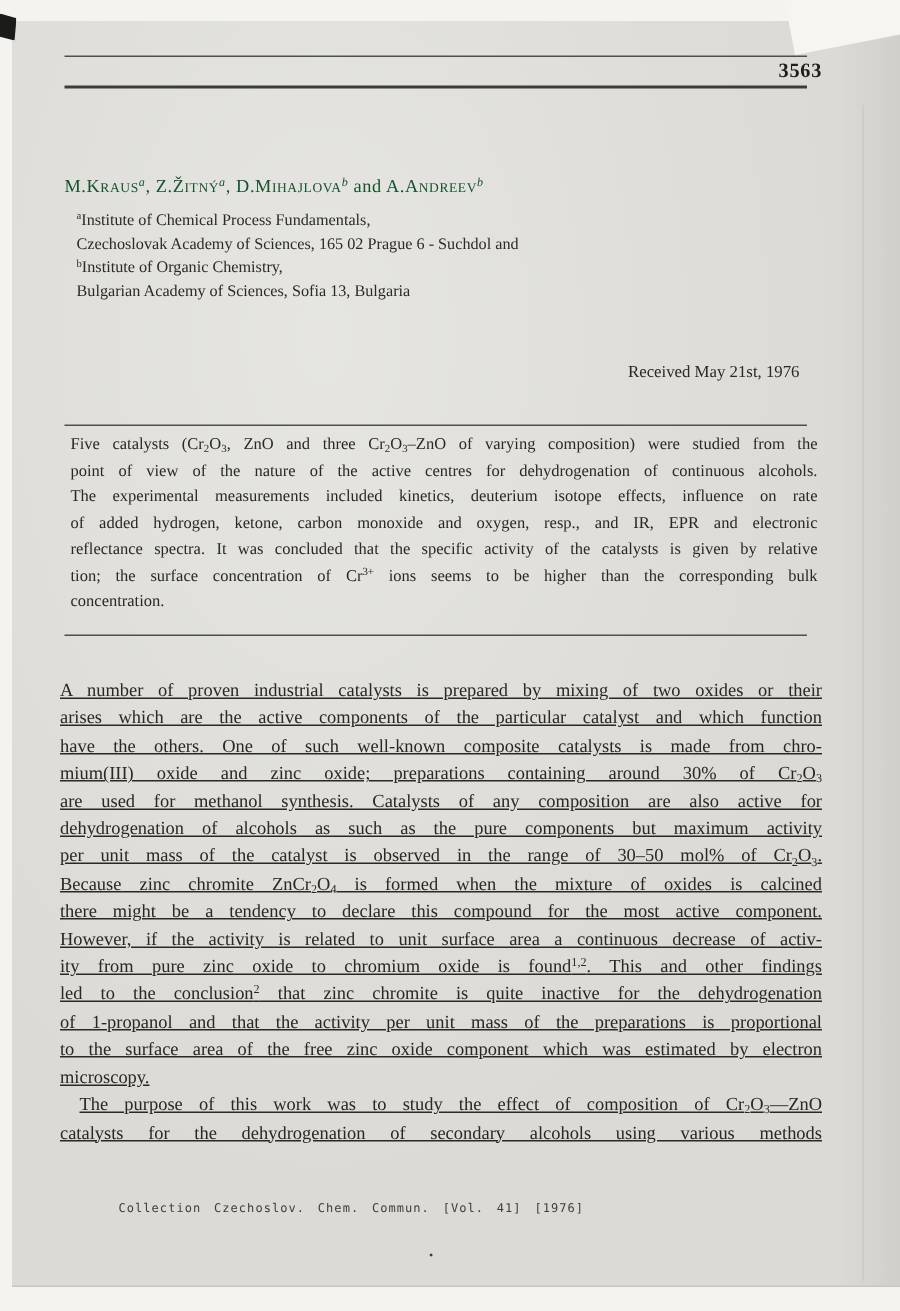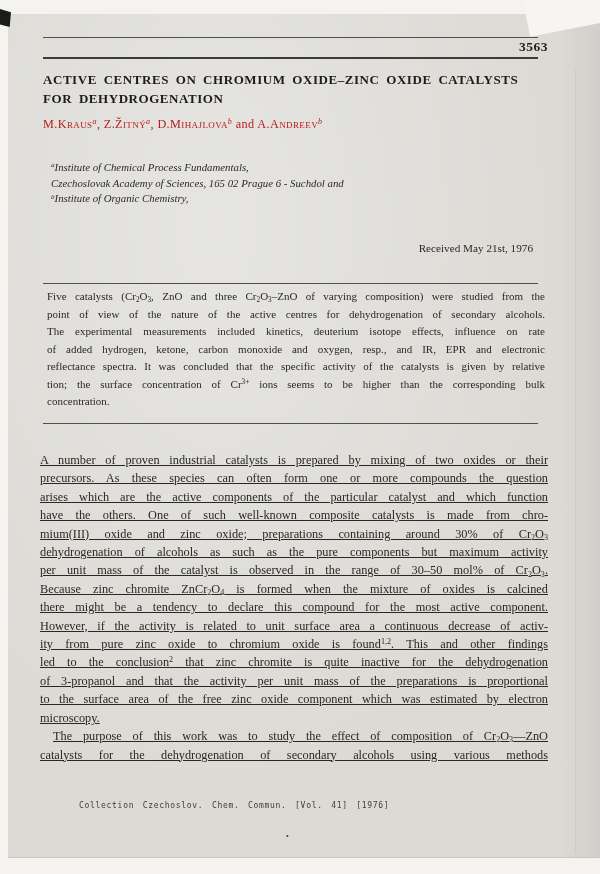--- a/index.html
+++ b/index.html
@@ -18,24 +18,24 @@
   .seam{position:absolute;left:575px;top:70px;bottom:20px;width:1px;background:rgba(0,0,0,0.05);}
 
   .abs{position:absolute;}
   .rule{height:1px;background:#514f4a;}
   .rule.thick{height:2px;background:#3d3c38;}
 
   .page-number{font-weight:bold;font-size:13.5px;text-align:right;color:#1f1e1a;letter-spacing:0.5px;}
   .title{font-weight:bold;font-size:13px;line-height:19px;color:#1d1c18;
          letter-spacing:0.55px;word-spacing:3px;}
   .title .tl{white-space:nowrap;}
-  .authors{font-size:12.2px;font-variant:small-caps;letter-spacing:0.4px;color:#b91c1c;}
+  .authors{font-size:12.2px;font-variant:small-caps;letter-spacing:0.4px;color:#14532d;}
   .authors sup{font-style:italic;font-variant:normal;}
   .authors .roman{font-variant:normal;}
-  .affiliations{font-size:10.8px;font-style:italic;line-height:15.6px;color:#2c2a26;margin-top:20px;}
+  .affiliations{font-size:10.8px;line-height:15.6px;color:#2c2a26;}
   .affiliations .tline{text-align:left;text-align-last:left;}
   .received{font-size:11.2px;text-align:right;}
 
   .abstract{font-size:11px;line-height:17.5px;}
   .bodytext{font-size:12.3px;line-height:18.4px;text-decoration:underline;}
   .para-2 .tline:first-child{text-indent:13px;}
 
   .tline{text-align:justify;text-align-last:justify;}
   .tlast{text-align-last:left;}
 
@@ -55,64 +55,61 @@
   <div class="corner-notch"></div>
   <div class="edge-mark"></div>
   <div class="seam"></div>
 
   <div class="abs rule" style="left:43px;top:37px;width:495px;"></div>
 
   <div class="abs page-number" style="left:43px;top:39px;width:505px;">3563</div>
 
   <div class="abs rule thick" style="left:43px;top:57px;width:495px;"></div>
 
-  <div class="abs title" style="left:43px;top:70px;width:510px;">
-    <div class="tl">ACTIVE CENTRES ON CHROMIUM OXIDE–ZINC OXIDE CATALYSTS</div>
-    <div class="tl">FOR DEHYDROGENATION</div>
-  </div>
 
   <div class="abs authors" style="left:43px;top:117px;width:510px;">M.Kraus<sup>a</sup>, Z.Žitný<sup>a</sup>, D.Mihajlova<sup>b</sup> <span class="roman">and</span> A.Andreev<sup>b</sup></div>
 
   <div class="abs affiliations" style="left:51px;top:140px;width:480px;">
       <div class="tline"><sup>a</sup>Institute of Chemical Process Fundamentals,</div>
       <div class="tline">Czechoslovak Academy of Sciences, 165 02 Prague 6 - Suchdol and</div>
       <div class="tline"><sup>b</sup>Institute of Organic Chemistry,</div>
+      <div class="tline tlast">Bulgarian Academy of Sciences, Sofia 13, Bulgaria</div>
     </div>
 
   <div class="abs received" style="left:43px;top:242px;width:490px;text-align:right;">Received May 21st, 1976</div>
 
   <div class="abs rule" style="left:43px;top:283px;width:495px;"></div>
 
   <div class="abs abstract" style="left:47px;top:288px;width:498px;">
       <div class="tline">Five catalysts (Cr<sub>2</sub>O<sub>3</sub>, ZnO and three Cr<sub>2</sub>O<sub>3</sub>–ZnO of varying composition) were studied from the</div>
-      <div class="tline">point of view of the nature of the active centres for dehydrogenation of secondary alcohols.</div>
+      <div class="tline">point of view of the nature of the active centres for dehydrogenation of continuous alcohols.</div>
       <div class="tline">The experimental measurements included kinetics, deuterium isotope effects, influence on rate</div>
       <div class="tline">of added hydrogen, ketone, carbon monoxide and oxygen, resp., and IR, EPR and electronic</div>
       <div class="tline">reflectance spectra. It was concluded that the specific activity of the catalysts is given by relative</div>
       <div class="tline">tion; the surface concentration of Cr<sup>3+</sup> ions seems to be higher than the corresponding bulk</div>
       <div class="tline tlast">concentration.</div>
     </div>
 
   <div class="abs rule" style="left:43px;top:423px;width:495px;"></div>
 
   <div class="abs bodytext" style="left:40px;top:451px;width:508px;">
     <div class="para-1">
         <div class="tline">A number of proven industrial catalysts is prepared by mixing of two oxides or their</div>
-        <div class="tline">precursors. As these species can often form one or more compounds the question</div>
         <div class="tline">arises which are the active components of the particular catalyst and which function</div>
         <div class="tline">have the others. One of such well-known composite catalysts is made from chro-</div>
         <div class="tline">mium(III) oxide and zinc oxide; preparations containing around 30% of Cr<sub>2</sub>O<sub>3</sub></div>
+        <div class="tline">are used for methanol synthesis. Catalysts of any composition are also active for</div>
         <div class="tline">dehydrogenation of alcohols as such as the pure components but maximum activity</div>
         <div class="tline">per unit mass of the catalyst is observed in the range of 30–50 mol% of Cr<sub>2</sub>O<sub>3</sub>.</div>
         <div class="tline">Because zinc chromite ZnCr<sub>2</sub>O<sub>4</sub> is formed when the mixture of oxides is calcined</div>
         <div class="tline">there might be a tendency to declare this compound for the most active component.</div>
         <div class="tline">However, if the activity is related to unit surface area a continuous decrease of activ-</div>
         <div class="tline">ity from pure zinc oxide to chromium oxide is found<sup>1,2</sup>. This and other findings</div>
         <div class="tline">led to the conclusion<sup>2</sup> that zinc chromite is quite inactive for the dehydrogenation</div>
-        <div class="tline">of 3-propanol and that the activity per unit mass of the preparations is proportional</div>
+        <div class="tline">of 1-propanol and that the activity per unit mass of the preparations is proportional</div>
         <div class="tline">to the surface area of the free zinc oxide component which was estimated by electron</div>
         <div class="tline tlast">microscopy.</div>
       </div>
     <div class="para-2">
         <div class="tline">The purpose of this work was to study the effect of composition of Cr<sub>2</sub>O<sub>3</sub>—ZnO</div>
         <div class="tline">catalysts for the dehydrogenation of secondary alcohols using various methods</div>
       </div>
   </div>
 
   <div class="abs imprint" style="left:42px;top:801px;padding-left:37px;">Collection Czechoslov. Chem. Commun. [Vol. 41] [1976]</div>

